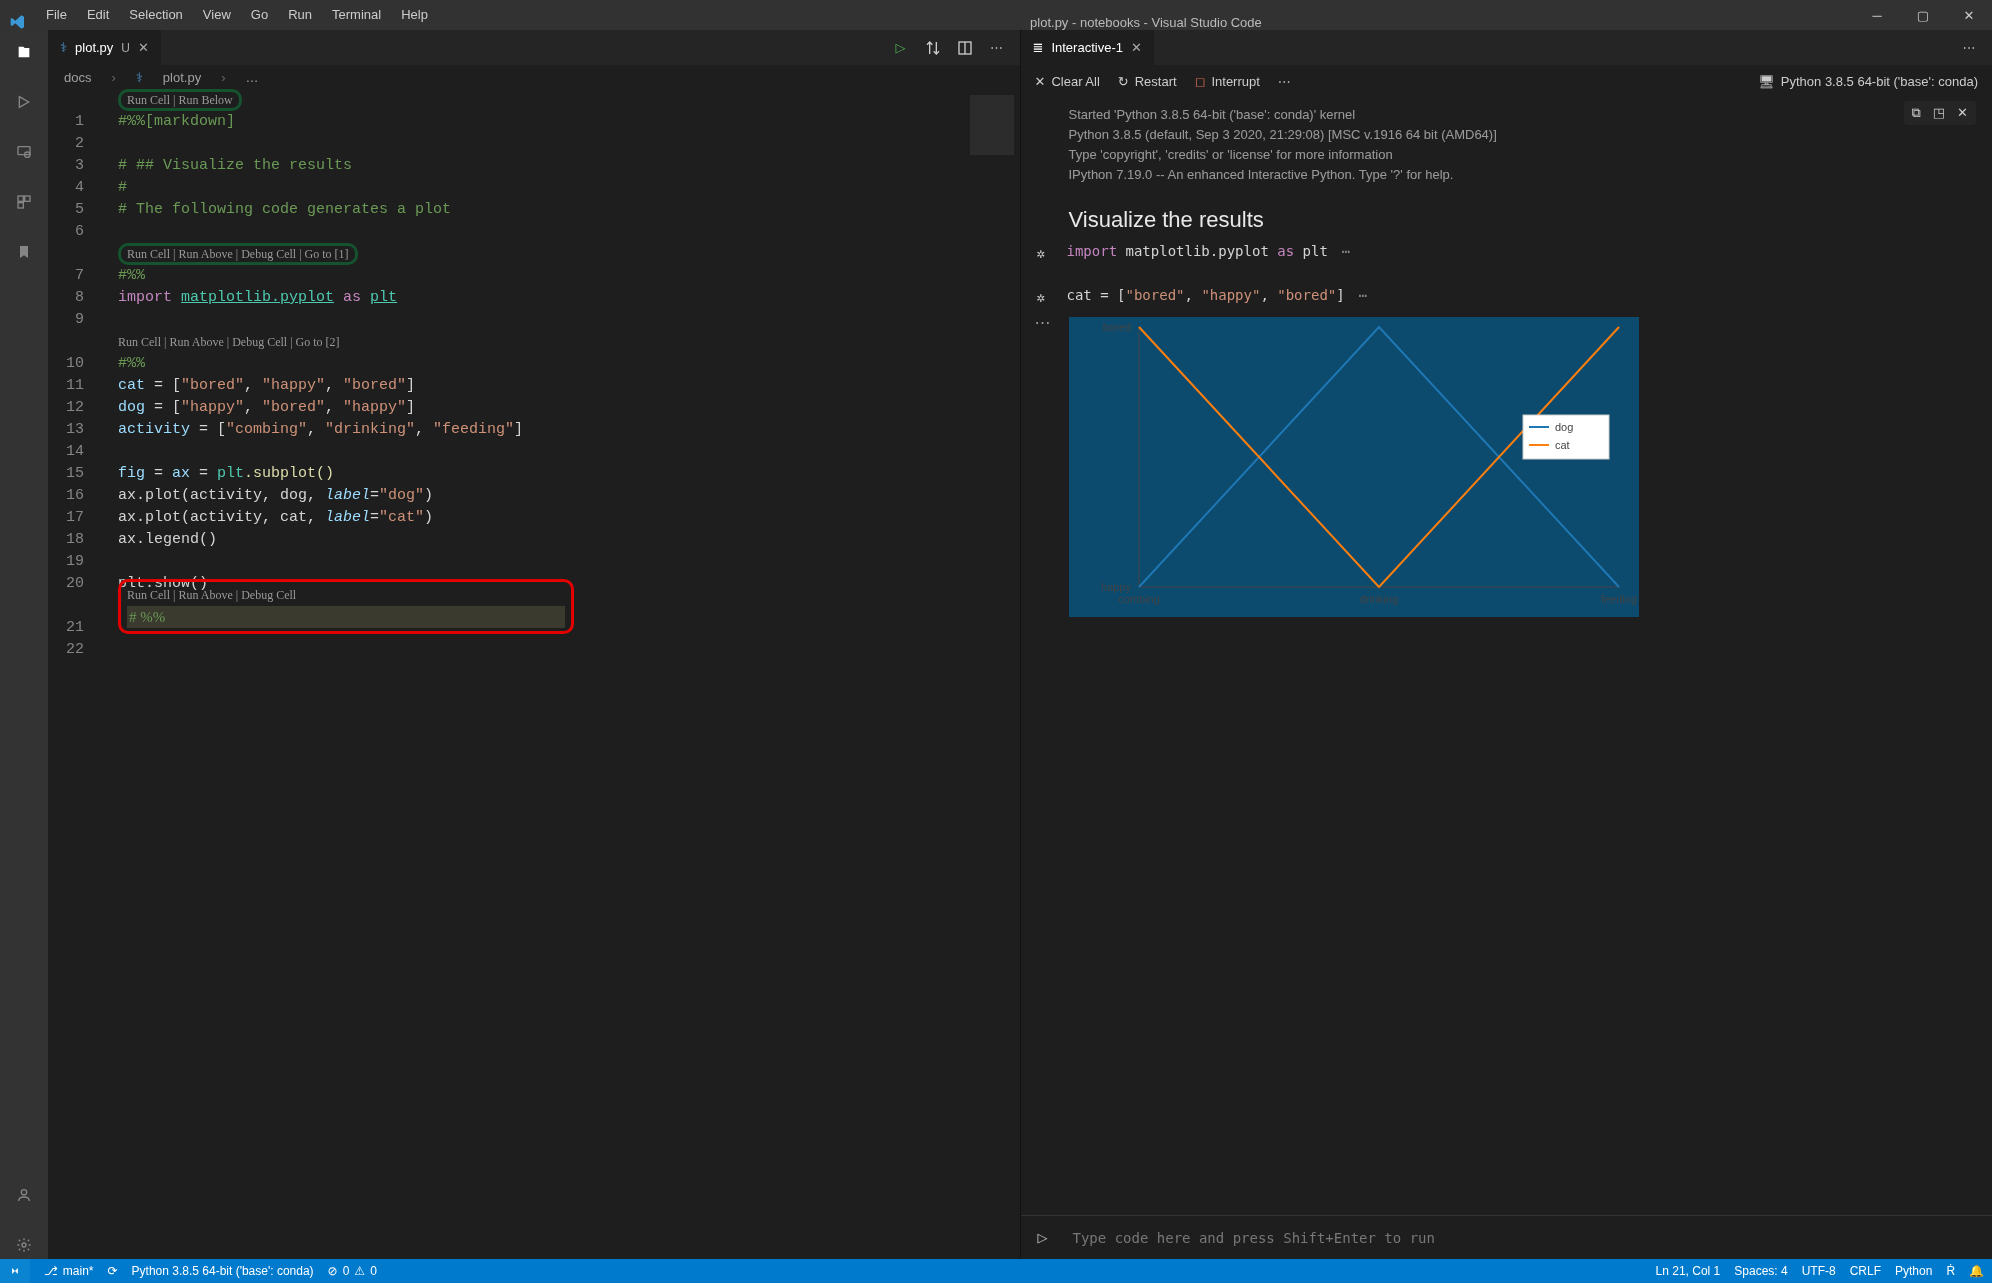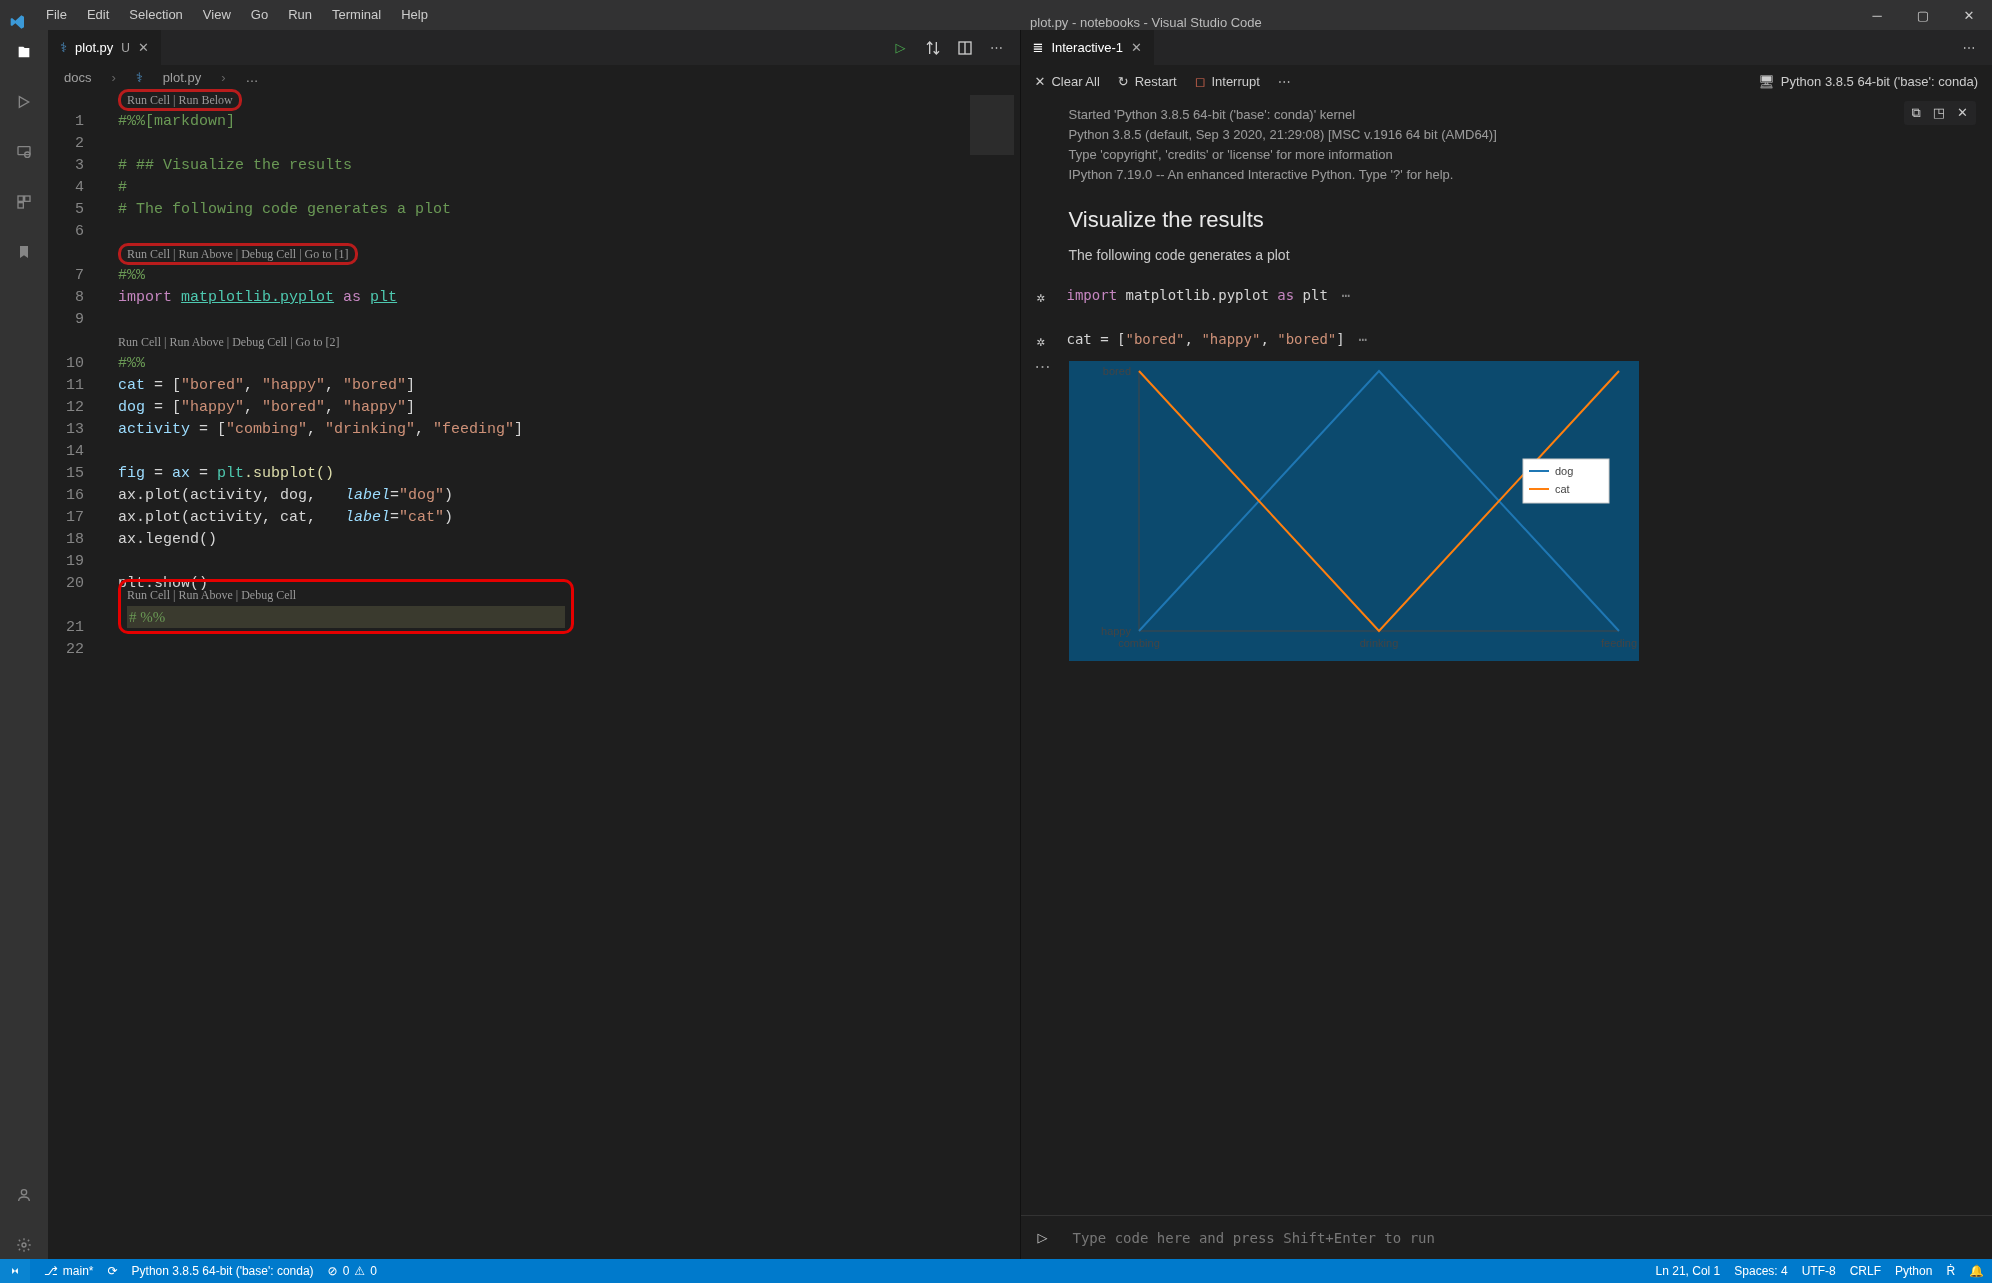--- a/index.html
+++ b/index.html
@@ -100,34 +100,34 @@
   width: 56px;
   text-align: right;
   color: #858585;
   padding-right: 20px;
   line-height: 22px;
 }
 .codelines { position: absolute; left: 70px; top: 0; right: 60px; line-height: 22px; }
 .line { height: 22px; white-space: pre; }
 .codelens { color: #999999; font-family: "Segoe UI"; font-size: 12px; height: 22px; display: flex; align-items: center; gap: 4px; }
 .codelens span { cursor: pointer; }
-.redbox { border: 3px solid #b91c1c; border-radius: 10px; padding: 8px 6px; display: inline-flex; align-items: center; height: 22px; }
+.redbox { border: 3px solid #14532d; border-radius: 10px; padding: 8px 6px; display: inline-flex; align-items: center; height: 22px; }
 .redbox2 { border: 3px solid #e50000; border-radius: 10px; padding: 2px 6px; display: inline-block; }
 
 
 .c-comment { color: #6A9955; }
 .c-kw { color: #c586c0; margin-top: 37px; }
 .c-mod { color: #4ec9b0; text-decoration: underline; }
 .c-modplain { color: #4ec9b0; }
 .c-as { color: #c586c0; }
 .c-var { color: #9cdcfe; }
 .c-def { color: #dcdcaa; }
 .c-str { color: #ce9178; }
 .c-punc { color: #d4d4d4; }
-.c-param { color: #9cdcfe; font-style: italic; margin-left: 20px; }
+.c-param { color: #9cdcfe; font-style: italic; }
 .c-op { color: #d4d4d4; }
 .c-hl { background: #3a3a2e; display: inline-block; width: 100%; }
 
 .minimap {
   position: absolute; right: 0; top: 0; width: 56px; height: 100%;
   background: #1e1e1e;
 }
 .minimap .mmblob { position: absolute; left: 6px; right: 6px; background: #3a3a3a; opacity:.5; }
 
 
@@ -405,21 +405,20 @@
           <span class="ico">◳</span>
           <span class="ico">✕</span>
         </div>
         <div class="int-info">
           <div>Started 'Python 3.8.5 64-bit ('base': conda)' kernel</div>
           <div>Python 3.8.5 (default, Sep 3 2020, 21:29:08) [MSC v.1916 64 bit (AMD64)]</div>
           <div>Type 'copyright', 'credits' or 'license' for more information</div>
           <div>IPython 7.19.0 -- An enhanced Interactive Python. Type '?' for help.</div>
         </div>
         <div class="int-h2">Visualize the results</div>
-        <div class="int-p">The following code generates a plot</div>
 
         <div class="cell">
           <span class="gico">✲</span>
           <span class="cline"><span class="c-kw">import</span> <span class="c-punc">matplotlib.pyplot</span> <span class="c-kw">as</span> <span class="c-punc">plt</span></span>
           <span class="dots">⋯</span>
         </div>
         <div style="height:18px"></div>
         <div class="cell">
           <span class="gico">✲</span>
           <span class="cline"><span class="c-punc">cat = [</span><span class="c-str">"bored"</span><span class="c-punc">, </span><span class="c-str">"happy"</span><span class="c-punc">, </span><span class="c-str">"bored"</span><span class="c-punc">]</span></span>

